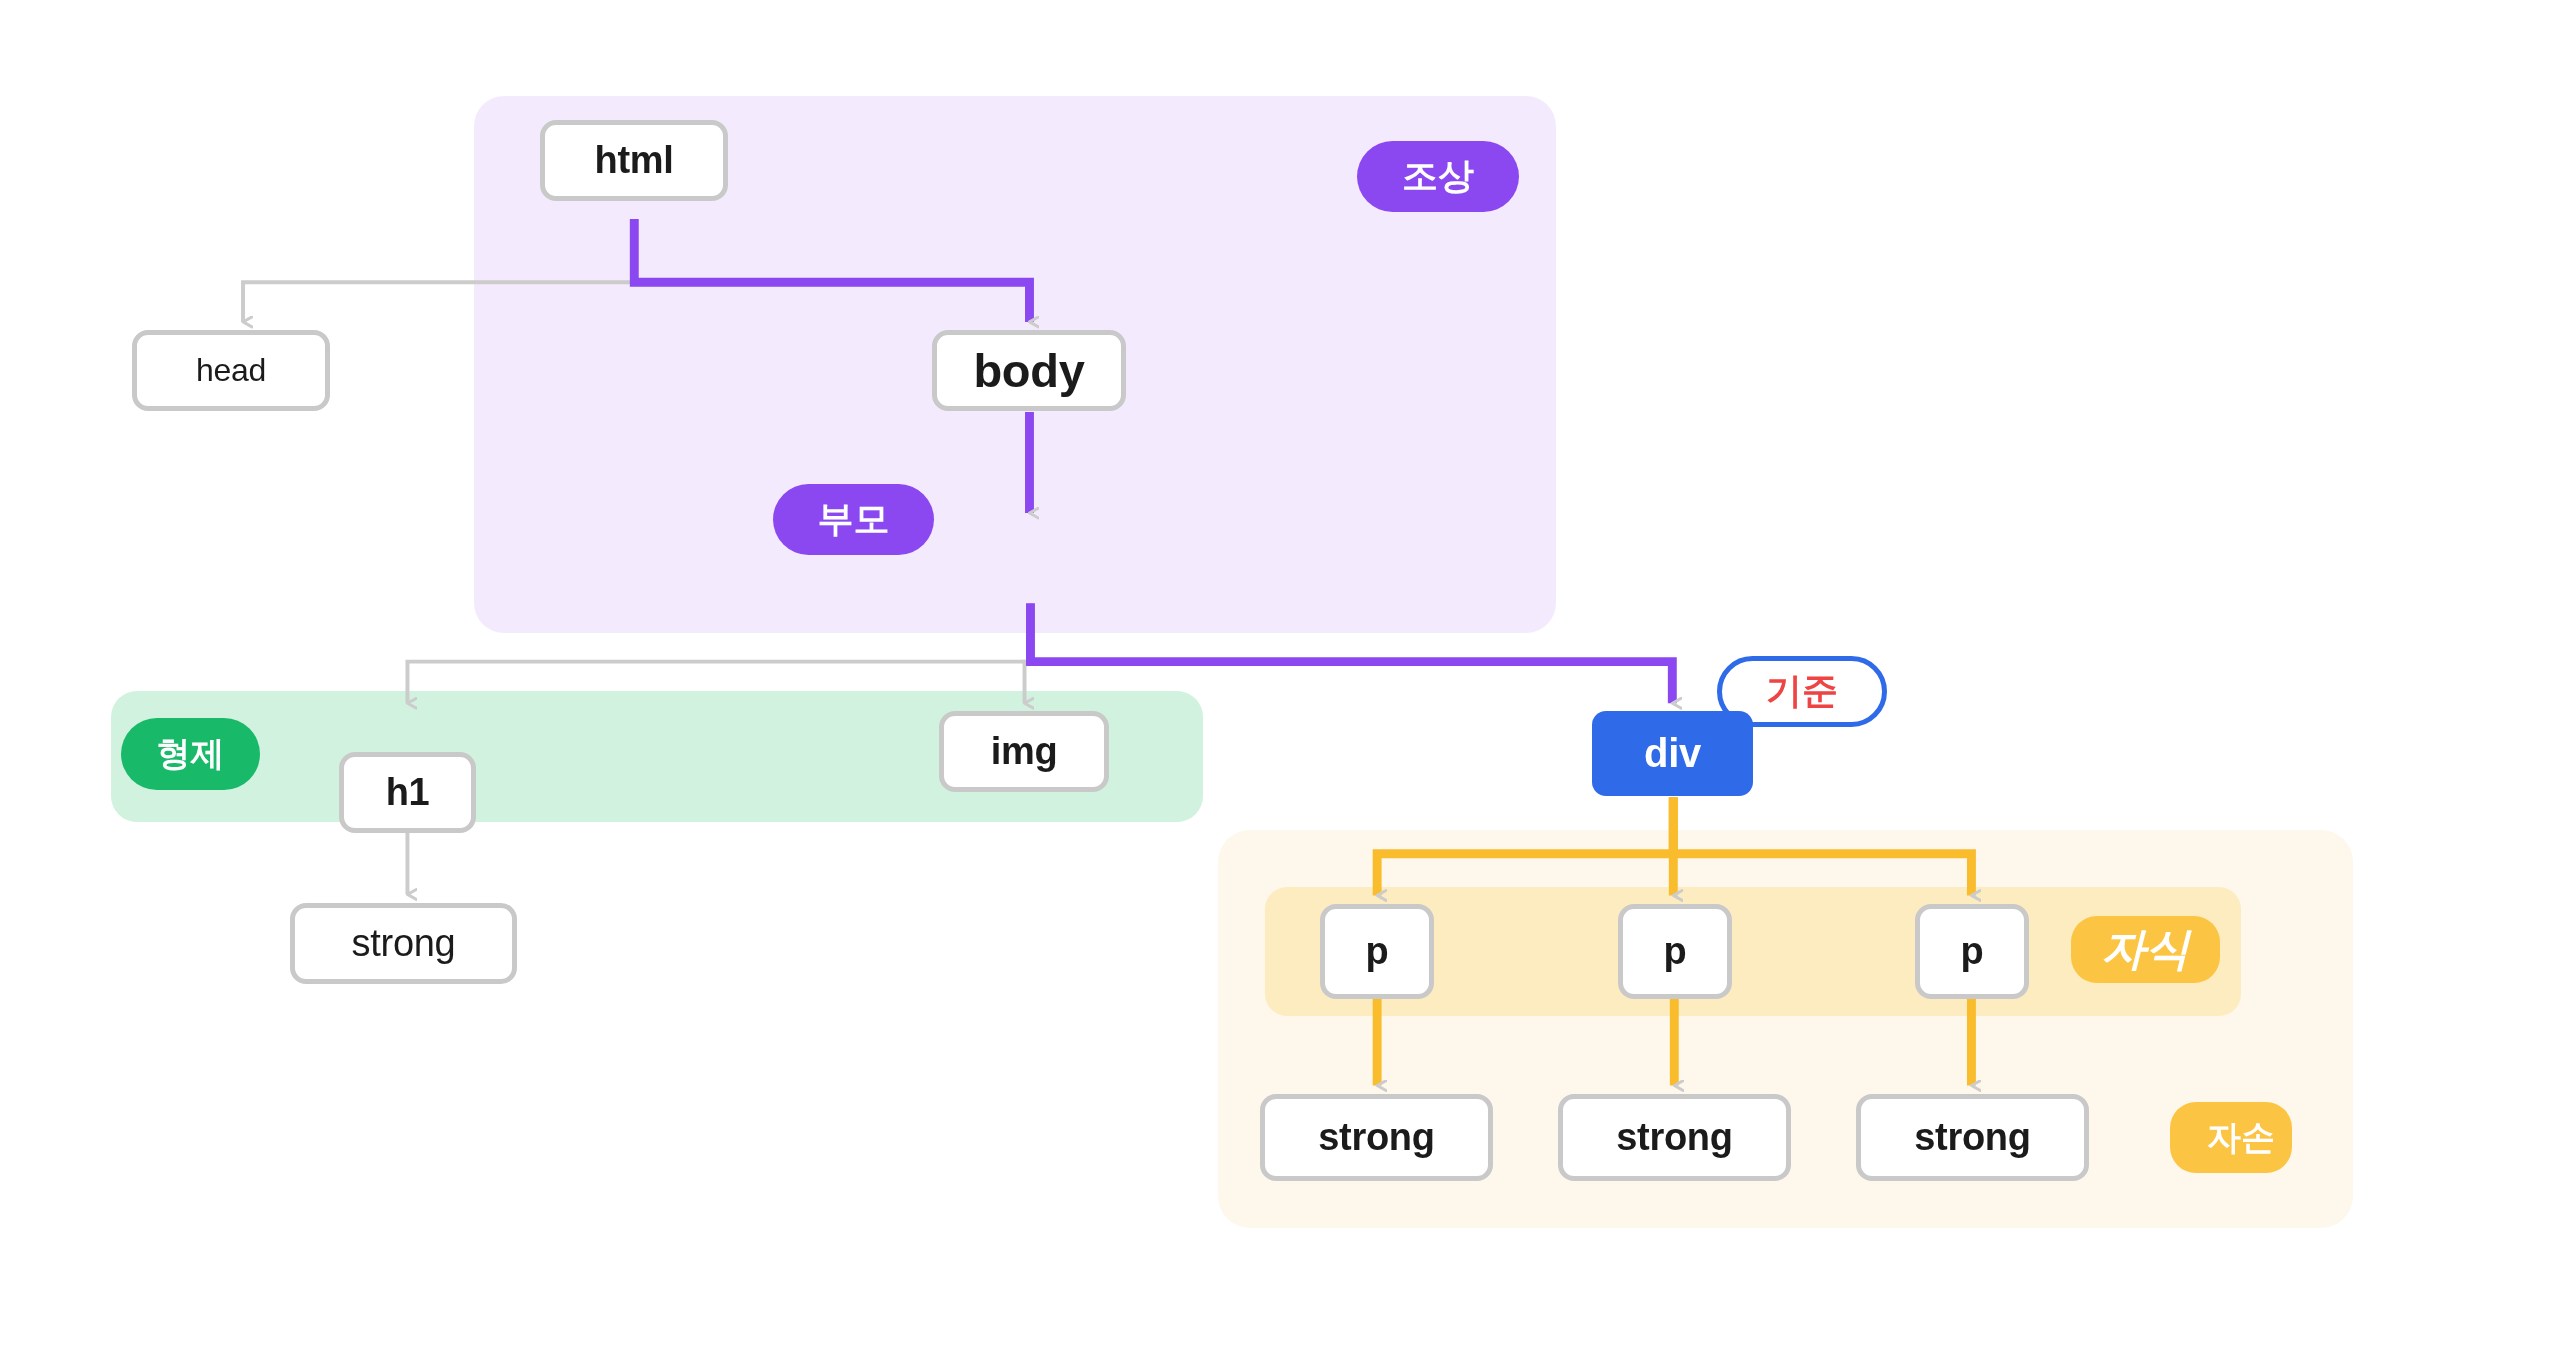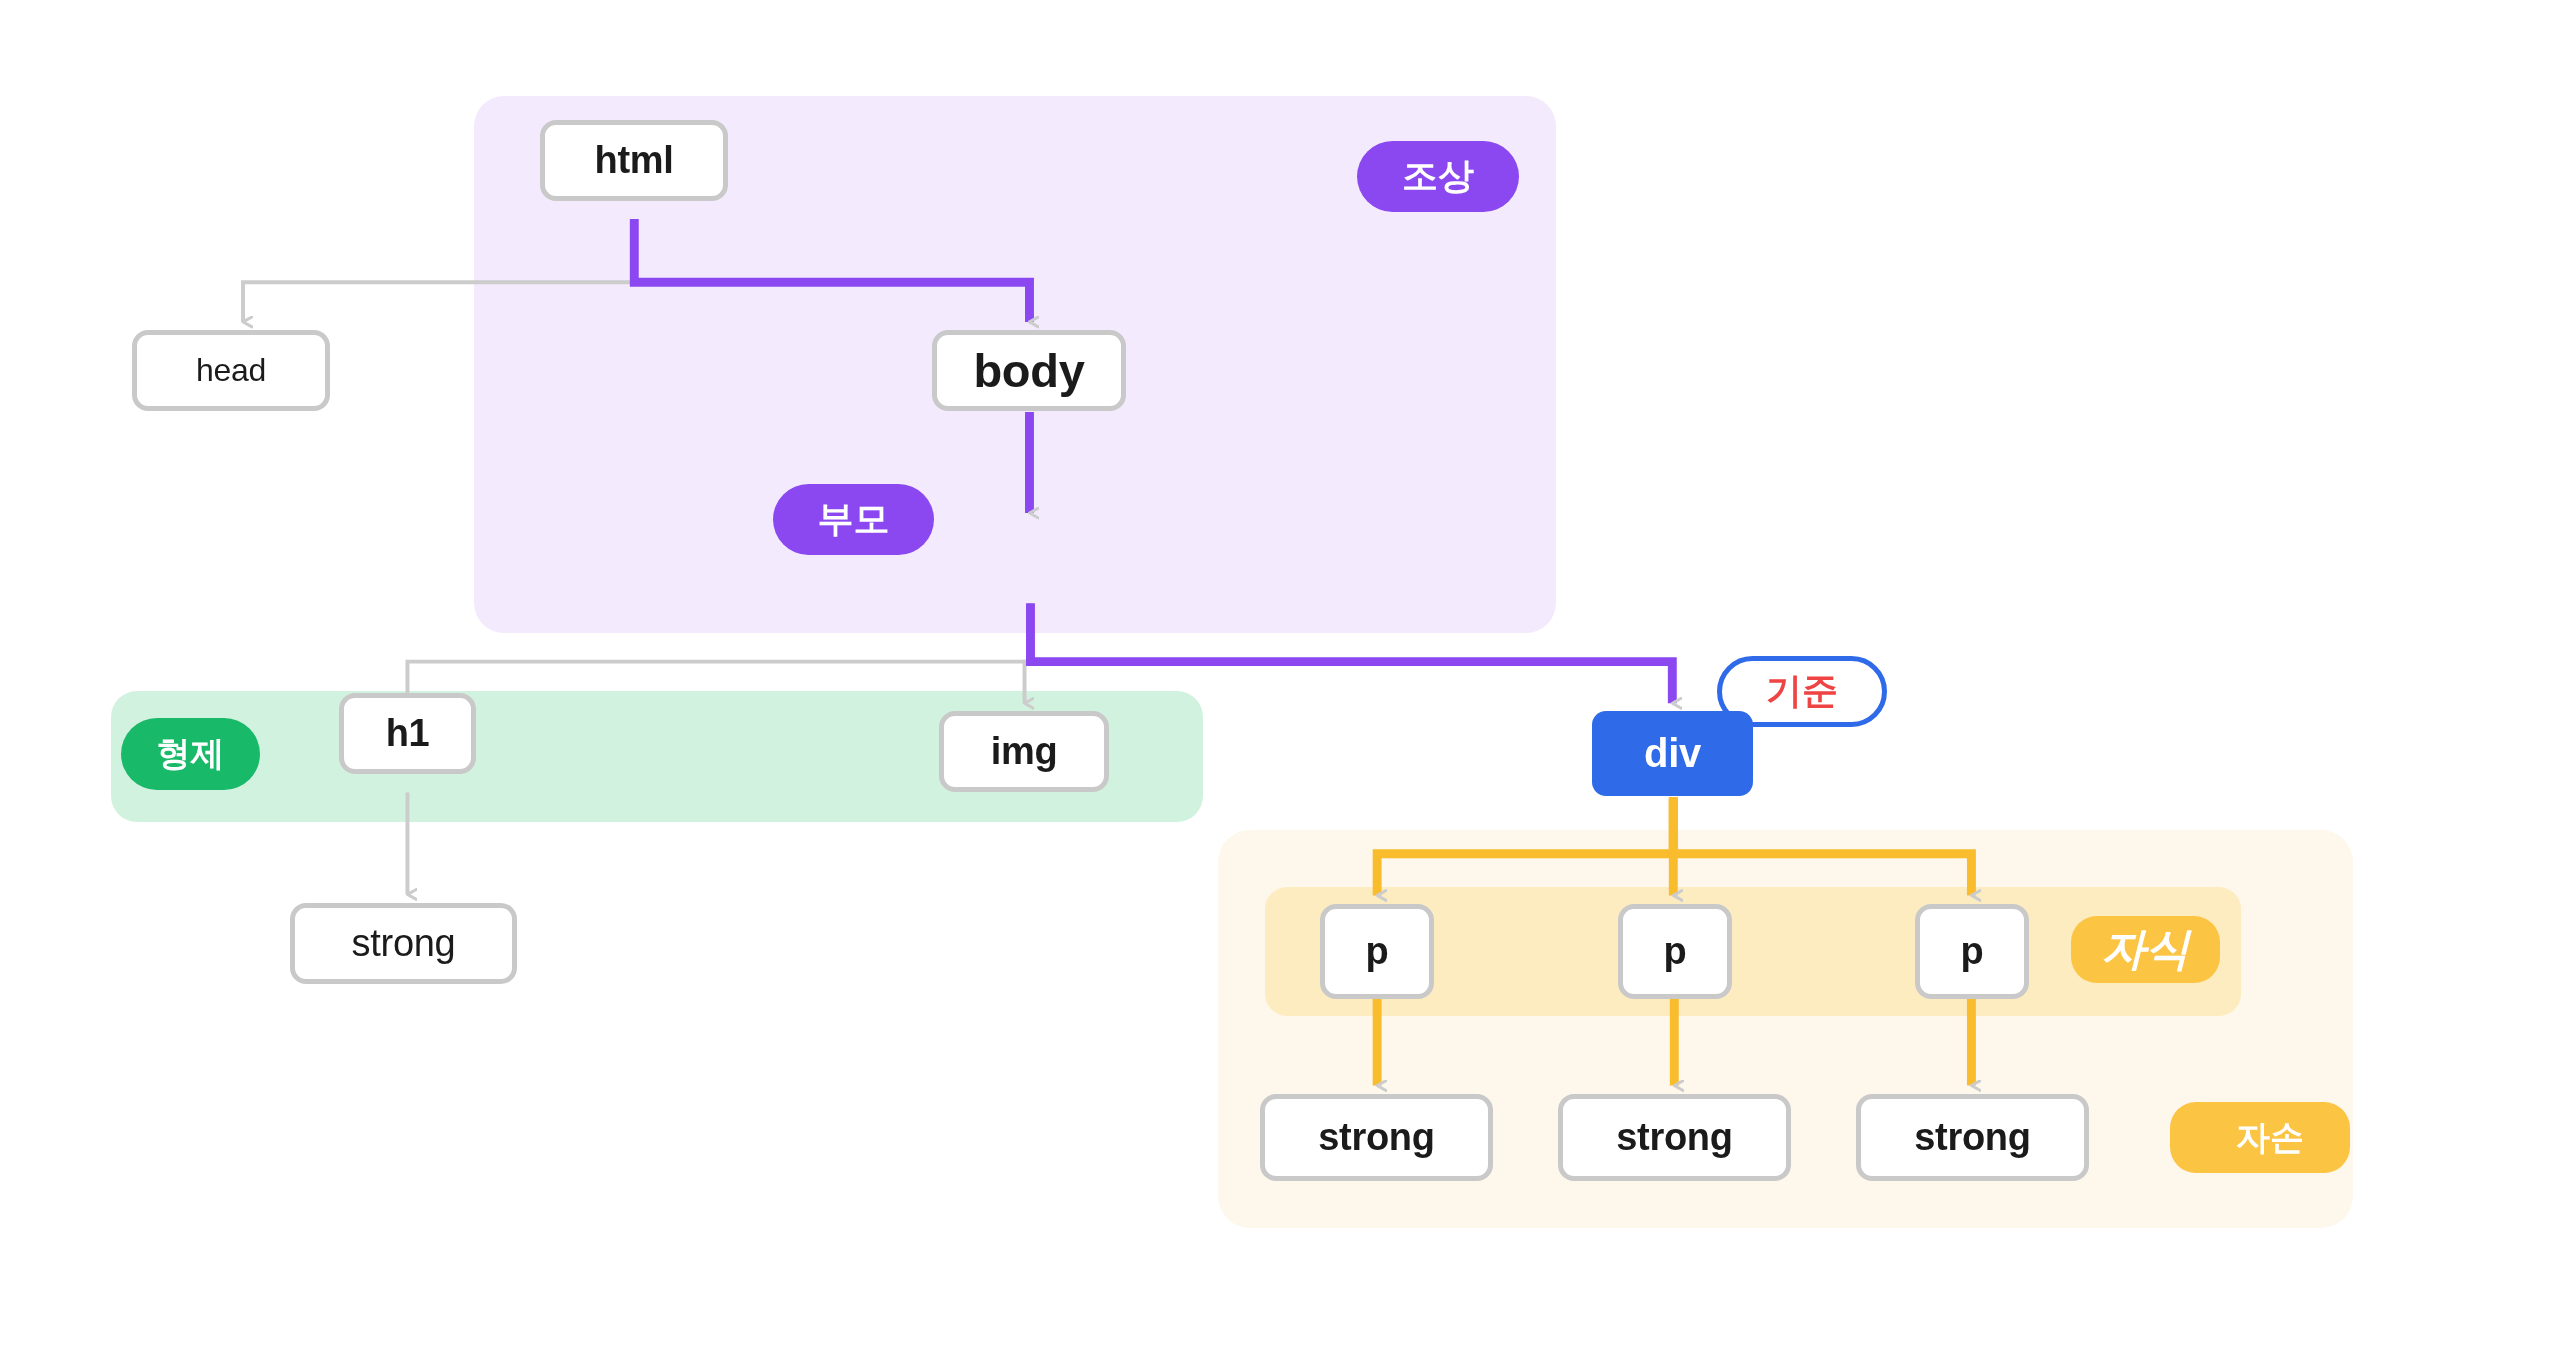--- a/index.html
+++ b/index.html
@@ -70,21 +70,21 @@
     letter-spacing: -0.3px;
     white-space: nowrap;
   }
   .node.bold  { font-weight: bold; }
   .node.plain { font-weight: normal; }
 
   .node-html    { left: 540px;  top: 120px;  width: 188px; height: 81px;  font-size: 38px; }
   .node-head    { left: 132px;  top: 330px;  width: 198px; height: 81px;  font-size: 32px; }
   .node-body    { left: 932px;  top: 330px;  width: 194px; height: 81px;  font-size: 47px; }
   .node-section { left: 904px;  top: 521px;  width: 255px; height: 81px;  font-size: 38px; }
-  .node-h1      { left: 339px;  top: 693px;  width: 137px; height: 81px;  font-size: 38px; }
+  .node-h1      { left: 339px;  top: 752px;  width: 137px; height: 81px;  font-size: 38px; }
   .node-img     { left: 939px;  top: 711px;  width: 170px; height: 81px;  font-size: 38px; }
   .node-strong1 { left: 290px;  top: 903px;  width: 227px; height: 81px;  font-size: 38px; }
 
   .node-p1      { left: 1320px; top: 904px;  width: 114px; height: 95px;  font-size: 38px; }
   .node-p2      { left: 1618px; top: 904px;  width: 114px; height: 95px;  font-size: 38px; }
   .node-p3      { left: 1915px; top: 904px;  width: 114px; height: 95px;  font-size: 38px; }
 
   .node-s1      { left: 1260px; top: 1094px; width: 233px; height: 87px;  font-size: 38px; }
   .node-s2      { left: 1558px; top: 1094px; width: 233px; height: 87px;  font-size: 38px; }
   .node-s3      { left: 1856px; top: 1094px; width: 233px; height: 87px;  font-size: 38px; }
@@ -149,21 +149,21 @@
     left: 2071px; top: 916px;
     width: 149px; height: 67px;
     background: #fcc443;
     font-size: 44px;
     border-radius: 26px;
     z-index: 7;
     font-style: italic;
   }
   .badge-descendant {
     left: 2170px; top: 1102px;
-    width: 180px; height: 71px;
+    width: 122px; height: 71px;
     background: #fcc443;
     font-size: 34px;
     border-radius: 26px;
     z-index: 7;
     padding-left: 20px;
   }
 </style>
 </head>
 <body>
 

